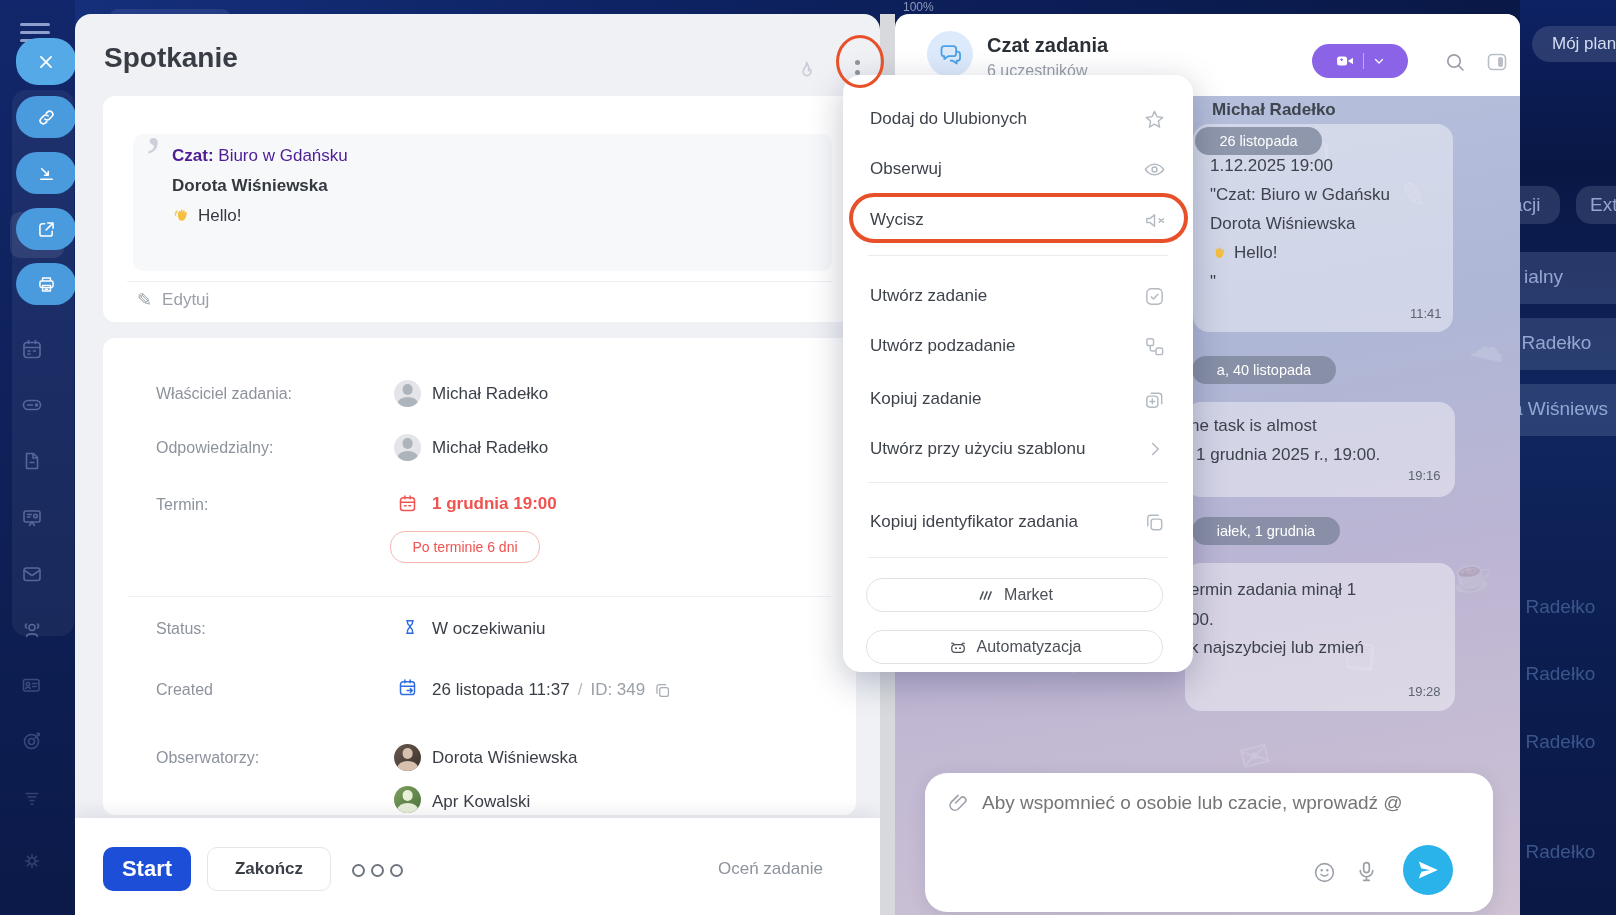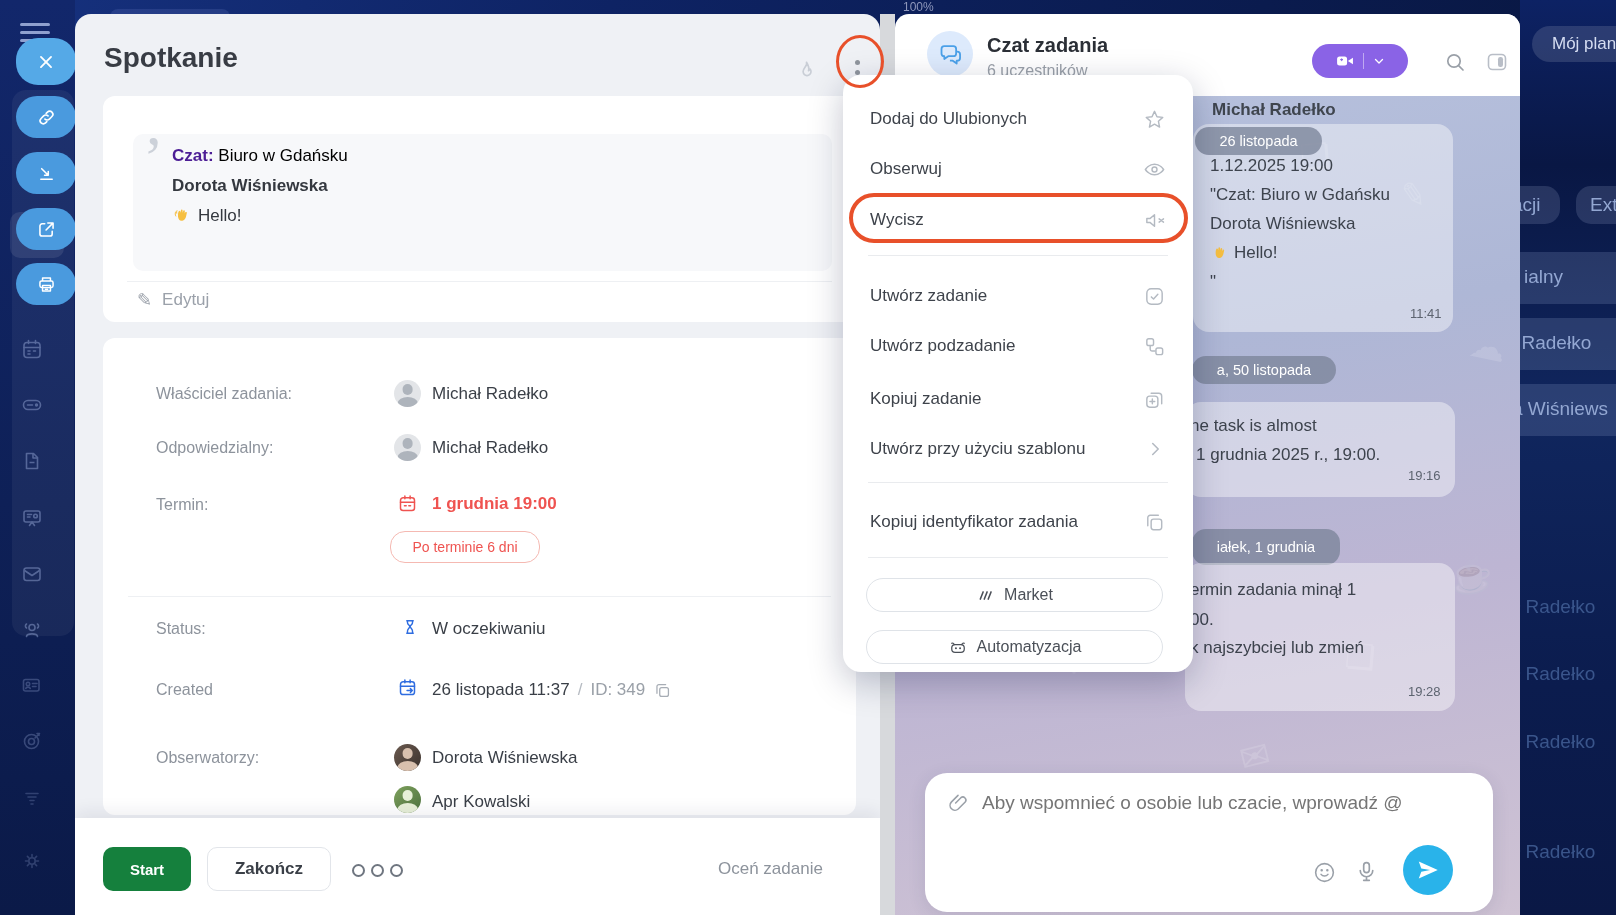--- a/index.html
+++ b/index.html
@@ -218,21 +218,21 @@
         <div style="width:5px;height:5px;border-radius:50%;background:#8f959d;margin:0 auto 5px;"></div>
         <div style="width:5px;height:5px;border-radius:50%;background:#8f959d;margin:0 auto;"></div>
       </span>
     </div>
 
     <div class="card" style="left:28px;top:82px;width:753px;height:226px;">
       <div style="position:absolute;left:30px;top:38px;width:699px;height:137px;background:#f7f8fa;border-radius:10px;"></div>
       <span style="position:absolute;left:40px;top:30px;font-family:'Liberation Serif',serif;font-size:62px;color:#ccd1d9;line-height:1;">’</span>
       <div style="position:absolute;left:69px;top:50px;font-size:17px;color:#333;white-space:nowrap;">
         <span style="font-weight:700;color:#4c1d95;">Czat:</span>
-        <a style="color:#000000;text-decoration:none;cursor:pointer;">Biuro w Gdańsku</a>
+        <a style="color:#4c1d95;text-decoration:none;cursor:pointer;">Biuro w Gdańsku</a>
       </div>
       <div style="position:absolute;left:69px;top:80px;font-size:17px;font-weight:700;color:#34383f;white-space:nowrap;">Dorota Wiśniewska</div>
       <div style="position:absolute;left:69px;top:110px;display:flex;align-items:center;gap:6px;">
         <span>
           <svg viewBox="0 0 24 24" width="20" height="20">
               <path d="M7.2 12.5c-.3-3.8.6-6.8 1.7-6.9.8-.1 1.3.9 1.5 2.6l.3-3.1c.1-1.4 2-1.3 2 .1l.1 3 .6-2.3c.3-1.3 2.1-1 2 .4l-.2 2.7.8-1.4c.6-1.1 2.2-.4 1.8.8-.8 2.6-.8 8.5-5.4 9.3-3.3.6-5-2.3-5.2-5.2z" fill="#f6bf41"></path>
               <path d="M4.3 7.2C3.6 8.8 3.7 10.4 4.5 12M5.9 5.6c-.5 1-.6 2-.3 3.1" stroke="#f6bf41" stroke-width="1.2" fill="none" stroke-linecap="round"></path>
             </svg>
         </span>
         <span style="font-size:17px;color:#34383f;">Hello!</span>
@@ -310,21 +310,21 @@
       </div>
       <span class="val" style="left:329px;top:30px;">Dorota Wiśniewska</span>
       <div class="avatar" style="left:291px;top:68px;background:linear-gradient(135deg,#7da05c,#4f7340);">
         <i class="av-head" style="background:#e8f0d8;"></i>
           <i class="av-body" style="background:#e8f0d8;"></i>
       </div>
       <span class="val" style="left:329px;top:74px;">Apr Kowalski</span>
     </div>
 
     <div style="position:absolute;left:0;top:804px;width:805px;height:97px;background:#fff;box-shadow:0 -6px 16px rgba(20,30,60,.08);">
-      <button style="position:absolute;left:28px;top:29px;width:88px;height:44px;border:none;border-radius:10px;background:#15803d;color:#fff;font-size:15px;font-weight:600;font-family:'Liberation Sans',sans-serif;cursor:pointer;">Start</button>
+      <button style="position:absolute;left:28px;top:29px;width:88px;height:44px;border:none;border-radius:10px;background:#1d4ed8;color:#fff;font-size:22px;font-weight:600;font-family:'Liberation Sans',sans-serif;cursor:pointer;">Start</button>
       <button style="position:absolute;left:132px;top:29px;width:124px;height:44px;border:1px solid #e2e5ea;border-radius:10px;background:#fff;color:#3a3f47;font-size:17px;font-weight:600;font-family:'Liberation Sans',sans-serif;cursor:pointer;">Zakończ</button>
       <div style="position:absolute;left:277px;top:46px;display:flex;gap:6px;cursor:pointer;">
         <span style="width:9px;height:9px;border:2px solid #6f7680;border-radius:50%;display:block;"></span>
         <span style="width:9px;height:9px;border:2px solid #6f7680;border-radius:50%;display:block;"></span>
         <span style="width:9px;height:9px;border:2px solid #6f7680;border-radius:50%;display:block;"></span>
       </div>
       <span style="position:absolute;left:643px;top:41px;color:#8d939c;font-size:17px;white-space:nowrap;cursor:pointer;">Oceń zadanie</span>
     </div>
   </div>
 
@@ -401,29 +401,29 @@
         <svg viewBox="0 0 24 24" width="19" height="19">
             <path d="M7.2 12.5c-.3-3.8.6-6.8 1.7-6.9.8-.1 1.3.9 1.5 2.6l.3-3.1c.1-1.4 2-1.3 2 .1l.1 3 .6-2.3c.3-1.3 2.1-1 2 .4l-.2 2.7.8-1.4c.6-1.1 2.2-.4 1.8.8-.8 2.6-.8 8.5-5.4 9.3-3.3.6-5-2.3-5.2-5.2z" fill="#f6bf41"></path>
           </svg>
       </span>
       <span>Hello!</span>
     </span>
     <span class="chat-line" style="left:315px;top:258px;">"</span>
     <span class="chat-time" style="left:515px;top:292px;">11:41</span>
 
     <div class="date-pill" style="left:297px;top:342px;width:144px;height:28px;">
-      <span>a, 50 listopada</span>
+      <span>a, 40 listopada</span>
     </div>
 
     <div class="chat-bubble" style="left:290px;top:388px;width:270px;height:95px;"></div>
     <span class="chat-line" style="left:295px;top:402px;">he task is almost</span>
     <span class="chat-line" style="left:301px;top:431px;">1 grudnia 2025 r., 19:00.</span>
     <span class="chat-time" style="left:513px;top:454px;">19:16</span>
 
-    <div class="date-pill" style="left:297px;top:503px;width:148px;height:36px;margin-top:12px;">
+    <div class="date-pill" style="left:297px;top:503px;width:148px;height:28px;">
       <span>iałek, 1 grudnia</span>
     </div>
 
     <div class="chat-bubble" style="left:290px;top:549px;width:270px;height:148px;"></div>
     <span class="chat-line" style="left:295px;top:566px;">ermin zadania minął 1</span>
     <span class="chat-line" style="left:295px;top:596px;">00.</span>
     <span class="chat-line" style="left:295px;top:624px;">k najszybciej lub zmień</span>
     <span class="chat-time" style="left:513px;top:670px;">19:28</span>
 
     <div style="position:absolute;left:30px;top:759px;width:568px;height:139px;background:#fff;border-radius:22px;box-shadow:0 4px 18px rgba(40,50,90,.12);">

